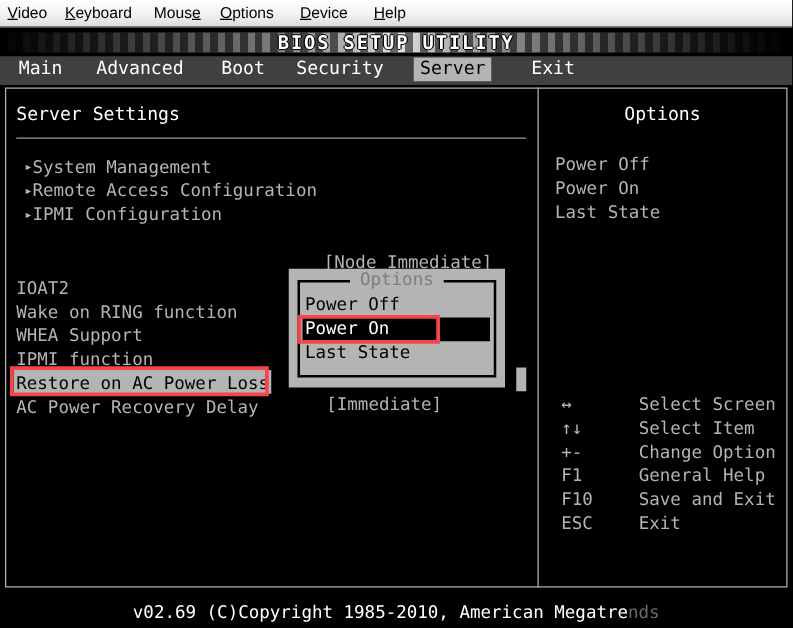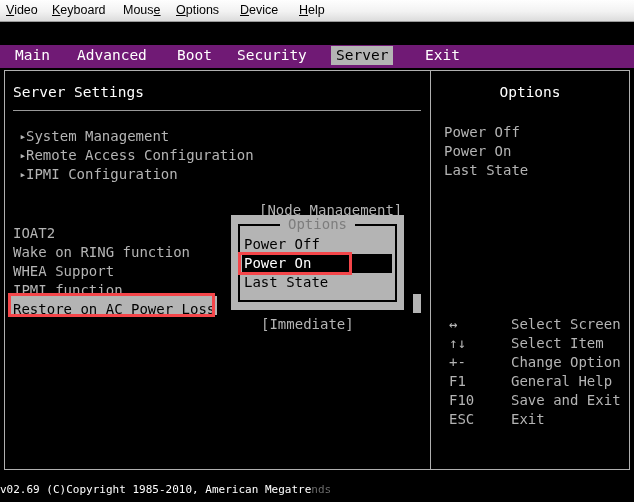--- a/index.html
+++ b/index.html
@@ -68,21 +68,21 @@
     color: #ffffff;
     line-height: 22px;
     text-shadow: 1px 0 0 #000, -1px 0 0 #000, 0 1px 0 #000, 0 -1px 0 #000;
   }
 
   
   #tabrow {
     position: absolute;
     left: 0; top: 45px;
     width: 634px; height: 23px;
-    background: #701a75;
+    background: #404040;
   }
   .tab {
     position: absolute;
     top: 1px;
     height: 19px;
     line-height: 19px;
     font-size: 14.5px;
     color: #ffffff;
     padding: 0 5px;
     white-space: nowrap;
@@ -125,21 +125,21 @@
     position: absolute;
     left: 8px; top: 39px;
     width: 408px; height: 1px;
     background: #9a9a9a;
   }
 
   .row {
     position: absolute;
     left: 8px;
     height: 19px;
-    line-height: 27px;
+    line-height: 22px;
     font-size: 14px;
     color: #b4b4b4;
     white-space: nowrap;
   }
   .row .tri {
     display: inline-block;
     width: 13px;
     color: #b4b4b4;
     font-size: 11px;
     vertical-align: 1px;
@@ -253,22 +253,22 @@
     position: absolute;
     left: 62px;
     text-align: right;
   }
 
   
   #footer {
     position: absolute;
     left: 0; top: 478px;
     width: 634px; height: 24px;
-    text-align: left;
-    font-size: 11px;
+    text-align: center;
+    font-size: 14px;
     line-height: 24px;
     color: #ffffff;
     overflow: hidden;
     white-space: nowrap;
   }
   #footer .fade {
     color: #6a6a6a;
   }
 
   
@@ -286,20 +286,24 @@
 
   <div id="osbar">
     <div class="osmenu" style="left:6px"><span class="mn">V</span>ideo</div>
     <div class="osmenu" style="left:52px"><span class="mn">K</span>eyboard</div>
     <div class="osmenu" style="left:123px">Mous<span class="mn">e</span></div>
     <div class="osmenu" style="left:176px"><span class="mn">O</span>ptions</div>
     <div class="osmenu" style="left:240px"><span class="mn">D</span>evice</div>
     <div class="osmenu" style="left:299px"><span class="mn">H</span>elp</div>
   </div>
 
+  <div id="titlestrip">
+    <div id="titlegrad"></div>
+    <div id="titletext">BIOS SETUP UTILITY</div>
+  </div>
 
   <div id="tabrow">
     <div class="tab" style="left:10px">Main</div>
     <div class="tab" style="left:72px">Advanced</div>
     <div class="tab" style="left:172px">Boot</div>
     <div class="tab" style="left:232px">Security</div>
     <div class="tab active" style="left:331px">Server</div>
     <div class="tab" style="left:420px">Exit</div>
   </div>
 
@@ -314,29 +318,30 @@
     <div class="row" style="top:52px">
       <span class="tri">▸</span><span>System Management</span>
     </div>
     <div class="row" style="top:90px">
       <span class="tri">▸</span><span>IPMI Configuration</span>
     </div>
     <div class="row" style="top:71px">
       <span class="tri">▸</span><span>Remote Access Configuration</span>
     </div>
 
-    <div class="rowval" style="left:254px; top:130px">[Node Management]</div>
+    <div class="rowval" style="left:254px; top:130px">[Node Immediate]</div>
 
     <div class="row" style="top:149px">IOAT2</div>
     <div class="row" style="top:168px">Wake on RING function</div>
     <div class="row" style="top:187px">WHEA Support</div>
     <div class="row" style="top:206px">IPMI function</div>
 
     <div class="row highlighted" style="top:225px">Restore on AC Power Loss</div>
 
+    <div class="row" style="top:244px">AC Power Recovery Delay</div>
     <div class="rowval" style="left:256px; top:244px">[Immediate]</div>
 
   </div>
 
   <div id="popup">
     <div id="popup-inner"></div>
     <div id="popup-title"><span>Options</span></div>
     <div class="popitem" style="top:20px">Power Off</div>
     <div class="popitem sel" style="top:39px">Power On</div>
     <div class="popitem" style="top:58px">Last State</div>

